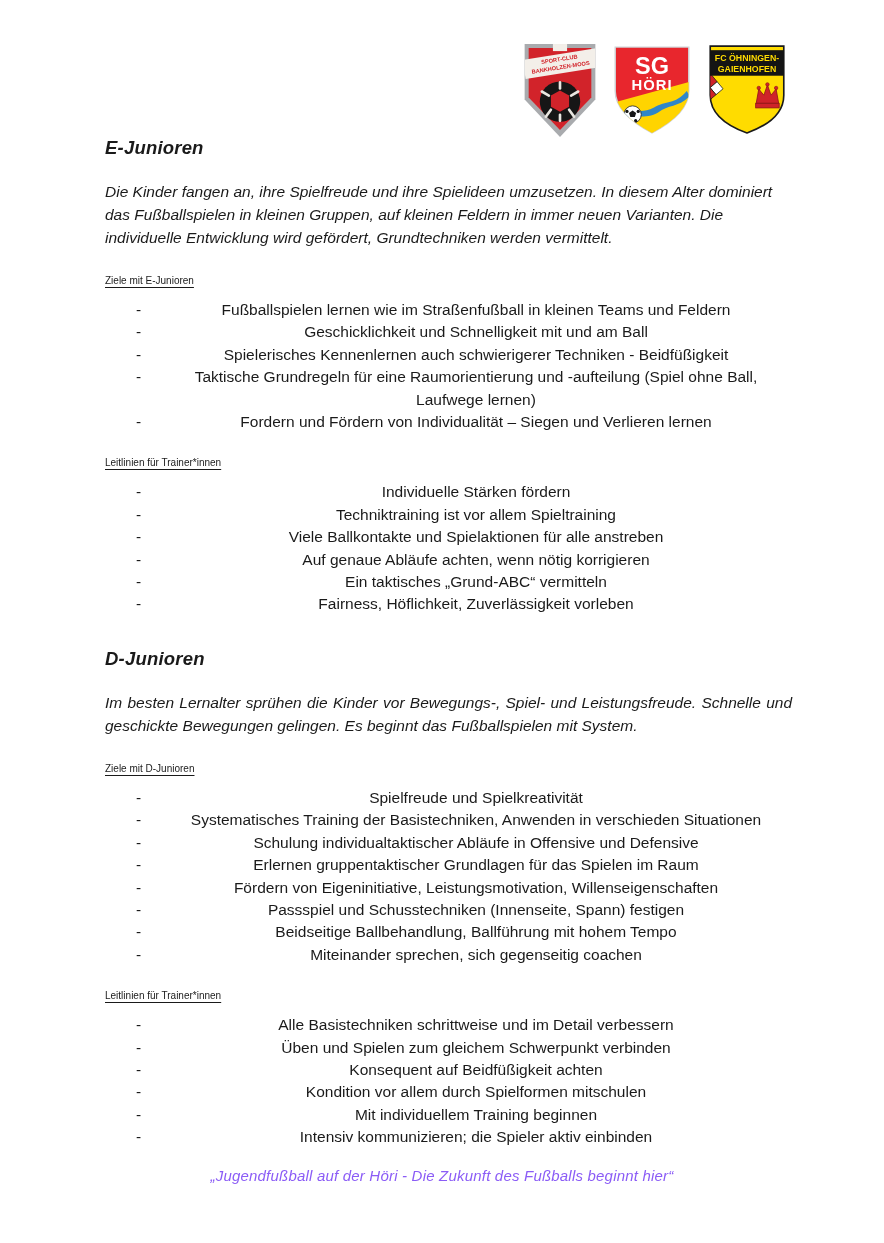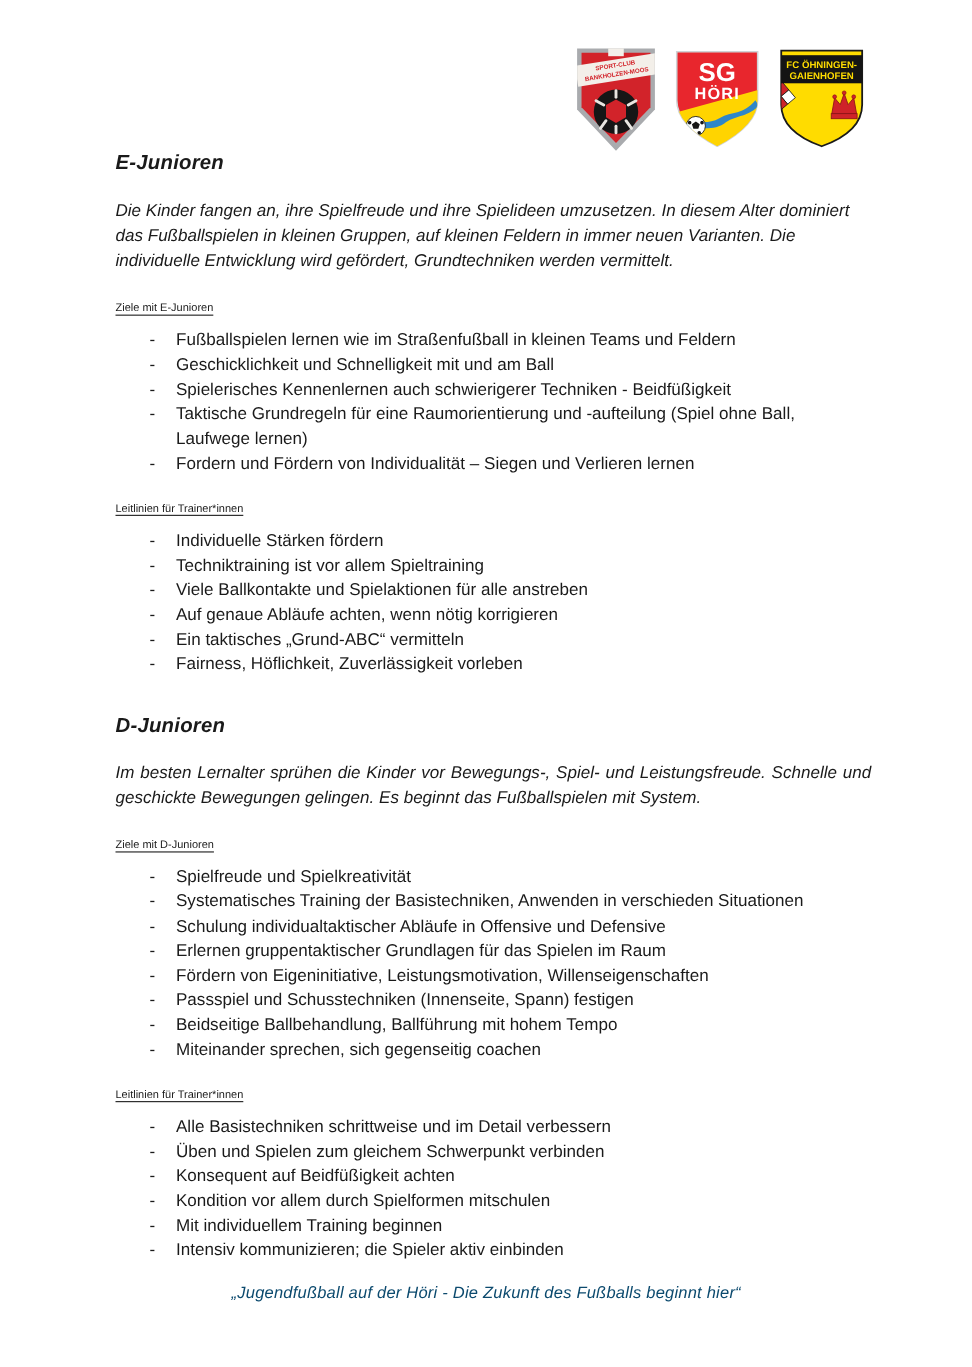--- a/index.html
+++ b/index.html
@@ -24,32 +24,32 @@
     margin:0 0 21px 0;line-height:22px;letter-spacing:.2px;
   }
   .intro{margin:0 0 21px 0;font-style:italic;}
   .intro.justified{text-align:justify;}
   .sub-heading{
     font-size:10px;font-weight:normal;margin:0 0 7px 0;
     text-decoration:underline;text-underline-offset:3px;line-height:22px;
   }
   ul.bullets{list-style:none;margin:0 0 19px 0;padding:0;}
   ul.bullets li{
-    position:relative;padding-left:55px;line-height:22.4px;
+    position:relative;padding-left:55px;line-height:22.4px;text-align:center;
   }
   ul.bullets li::before{
     content:"-";position:absolute;left:31px;top:0;
   }
   ul.bullets.last{margin-bottom:0;}
   .section.d-section{margin-top:32px;}
   .gap-before-leitlinien{margin-bottom:26px;}
   
   .footer{
     position:absolute;top:1167px;left:0;width:884px;text-align:center;
-    font-size:15px;font-style:italic;color:#0c4a6e;letter-spacing:.2px;
+    font-size:15px;font-style:italic;color:#8b5cf6;letter-spacing:.2px;
   }
 </style>
 </head>
 <body>
 
 <div class="logo-row">
 
   <span class="crest" title="Sport-Club Bankholzen-Moos crest">
     <svg width="78" height="97" viewBox="0 0 76 96">
       <defs>

